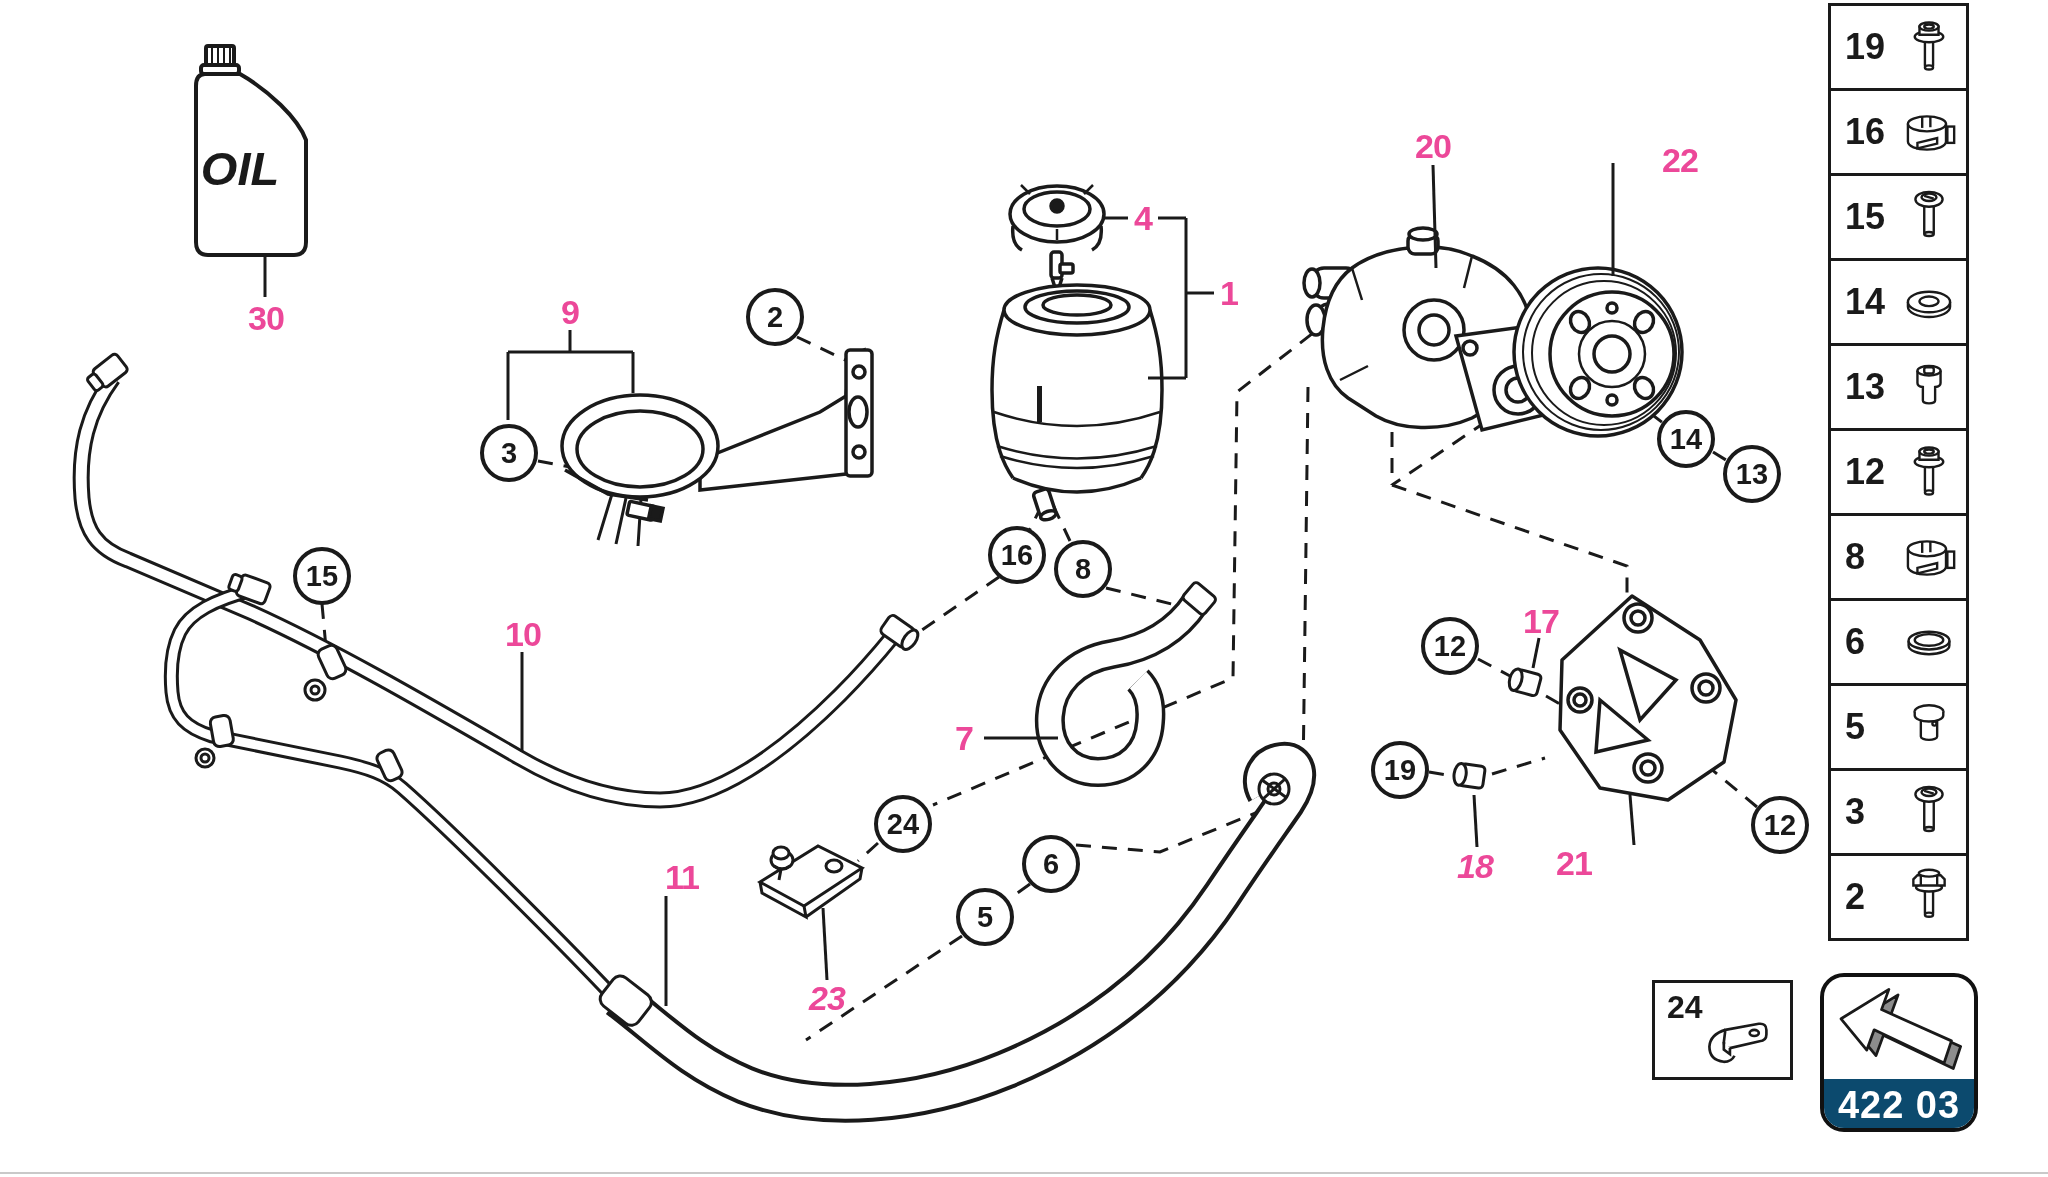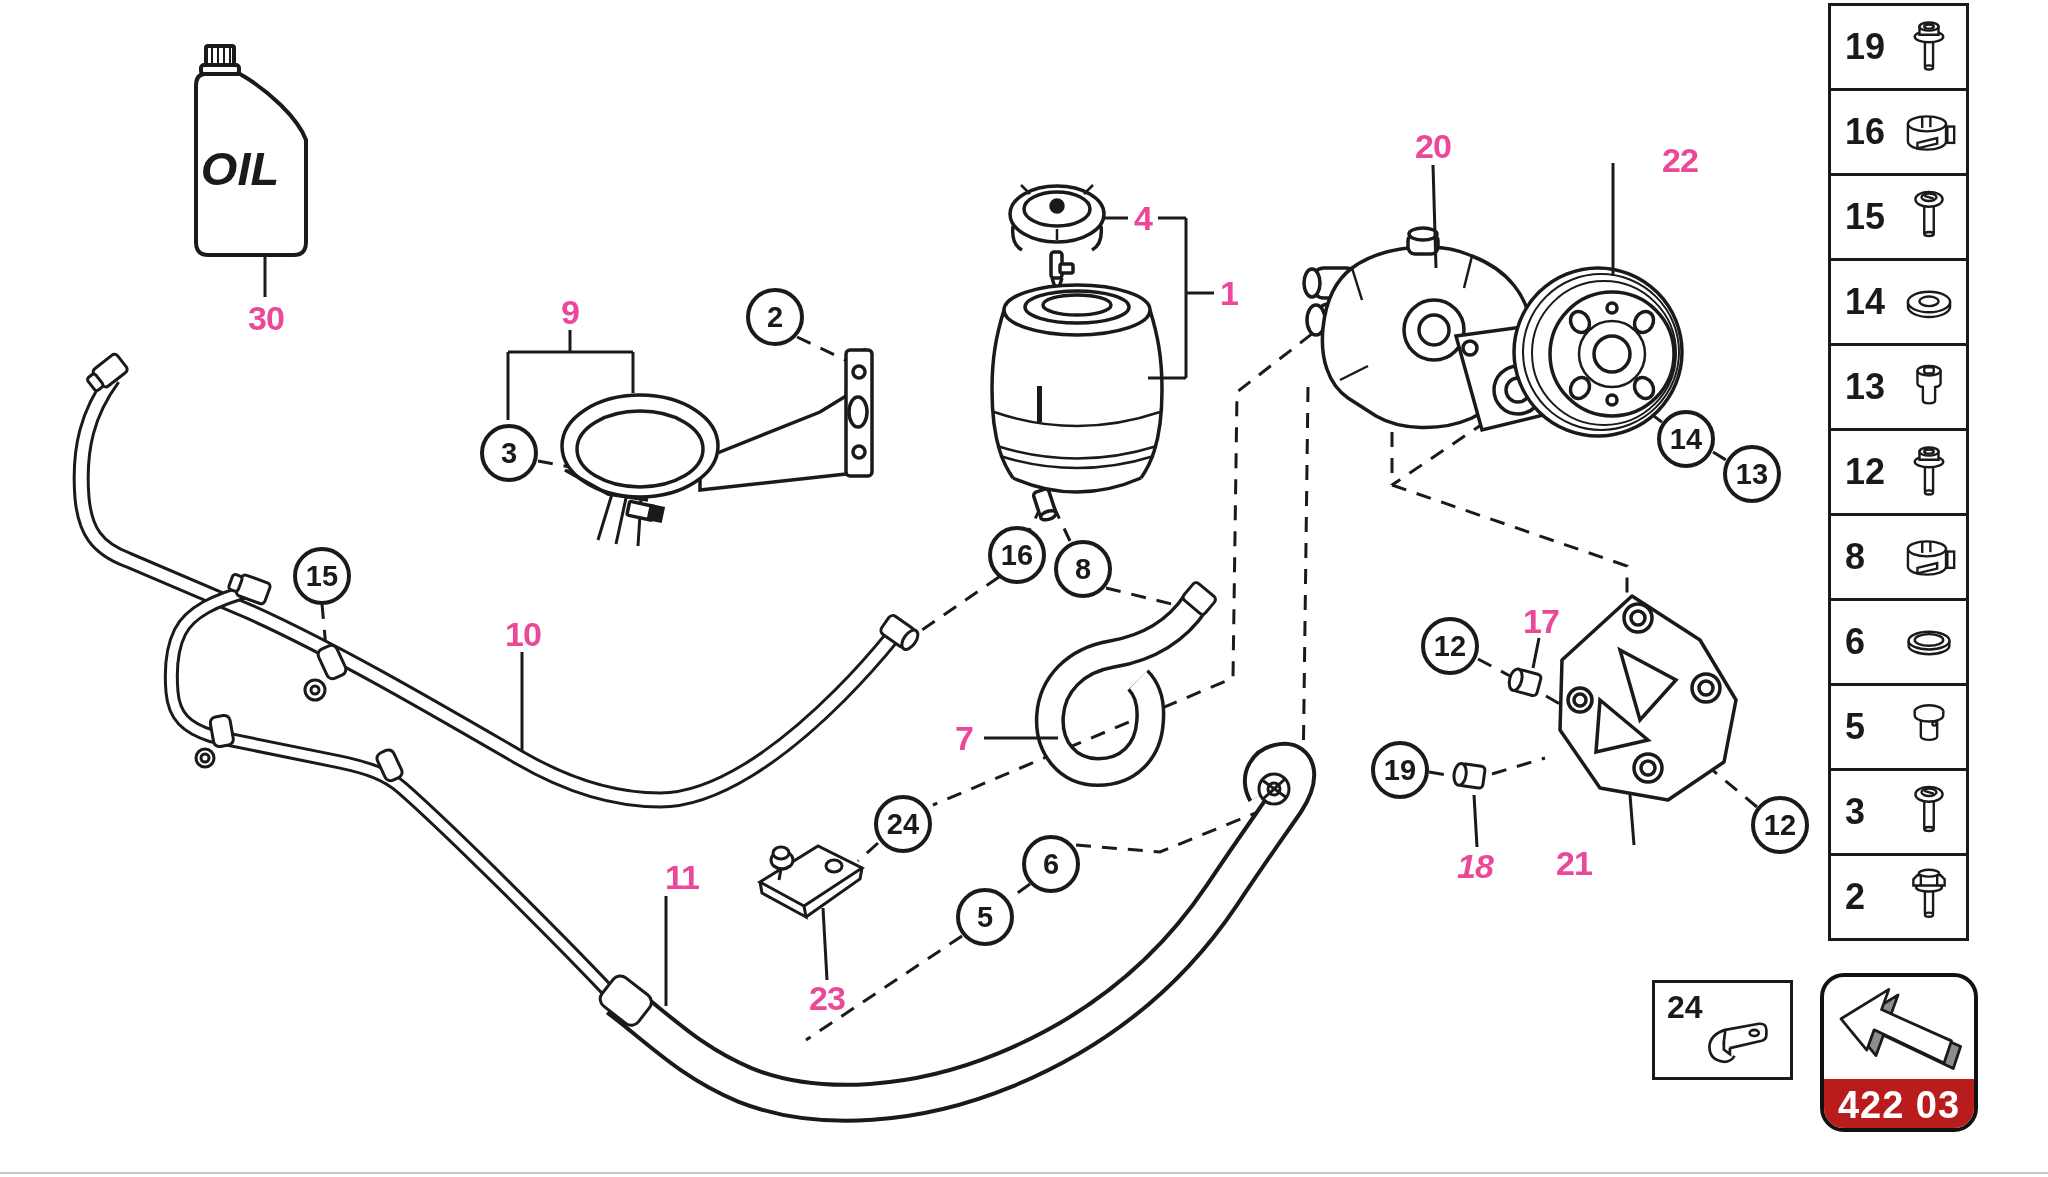--- a/index.html
+++ b/index.html
@@ -19,21 +19,21 @@
   .cell:first-child{margin-top:0;}
   .cell .num{font:700 36px "Liberation Sans",sans-serif;width:50px;flex:none;}
   .cell .icon{width:68px;height:74px;flex:none;margin-left:auto;margin-right:4px;}
   .ref-box{position:absolute;left:1652px;top:980px;width:141px;height:100px;box-sizing:border-box;
     border:3px solid #1a1a1a;background:#fff;}
   .ref-box .num{position:absolute;left:12px;top:6px;font:700 32px "Liberation Sans",sans-serif;}
   .ref-box .icon{position:absolute;right:6px;bottom:0px;width:96px;height:76px;}
   .code-box{position:absolute;left:1820px;top:973px;width:158px;height:159px;box-sizing:border-box;
     border:4px solid #111;border-radius:24px;background:#fff;overflow:hidden;}
   .code-box .arrow-area{height:102px;display:flex;align-items:center;justify-content:center;}
-  .code-box .band{height:53px;background:#b91c1c;color:#fff;display:flex;align-items:center;justify-content:center;
+  .code-box .band{height:53px;background:#0c4a6e;color:#fff;display:flex;align-items:center;justify-content:center;
     font:700 38px "Liberation Sans",sans-serif;letter-spacing:1px;}
   .bottom-rule{position:absolute;left:0;top:1172px;width:2048px;height:2px;background:#c9c9c9;}
 </style>
 </head>
 <body>
 
 <div class="stage">
 
   <svg class="art" width="2048" height="1177" viewBox="0 0 2048 1177">
     <defs>
@@ -337,21 +337,21 @@
       <path d="M1477,847 L1474,795"></path>
       <path d="M1634,845 L1630,795"></path>
     </g>
   </svg>
 
   <div id="labels-layer">
       <div class="plain-label" style="left: 266px; top: 318px;">30</div>
       <div class="plain-label" style="left: 570px; top: 312px;">9</div>
       <div class="plain-label" style="left: 523px; top: 634px; text-align: right;">10</div>
       <div class="plain-label" style="left: 682px; top: 877px;">11</div>
-      <div class="plain-label" style="left: 827px; top: 998px;">23</div>
+      <div class="plain-label" style="left: 827px; top: 998px; font-style: italic;">23</div>
       <div class="plain-label" style="left: 964px; top: 738px;">7</div>
       <div class="plain-label" style="left: 1433px; top: 146px;">20</div>
       <div class="plain-label" style="left: 1680px; top: 144px; margin-top: 16px;">22</div>
       <div class="plain-label" style="left: 1143px; top: 218px;">4</div>
       <div class="plain-label" style="left: 1229px; top: 293px;">1</div>
       <div class="plain-label" style="left: 1541px; top: 621px;">17</div>
       <div class="plain-label" style="left: 1475px; top: 866px; font-style: italic;">18</div>
       <div class="plain-label" style="left: 1574px; top: 863px;">21</div>
     </div>
   <div id="callouts-layer">

